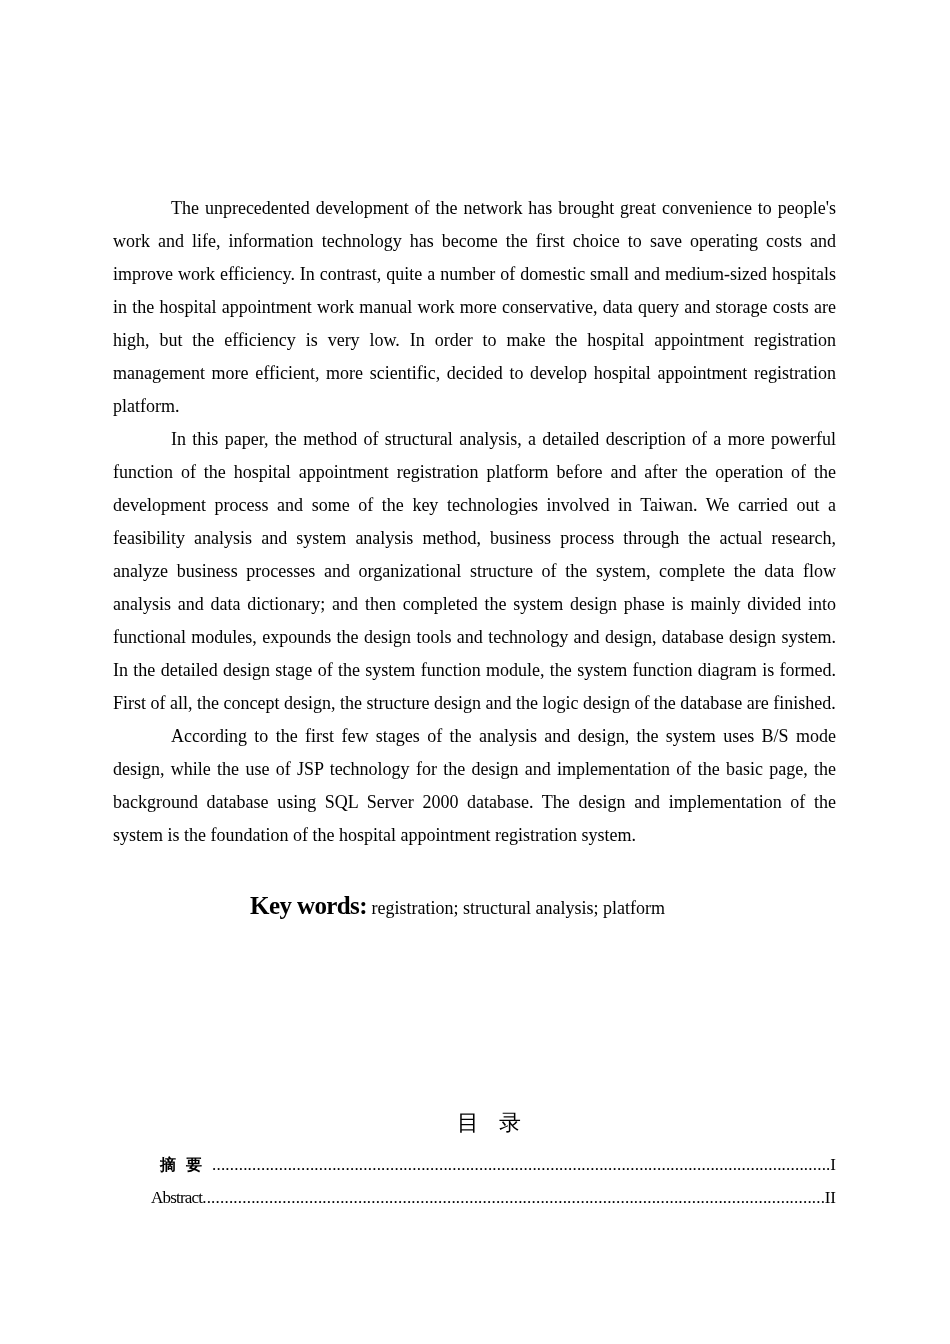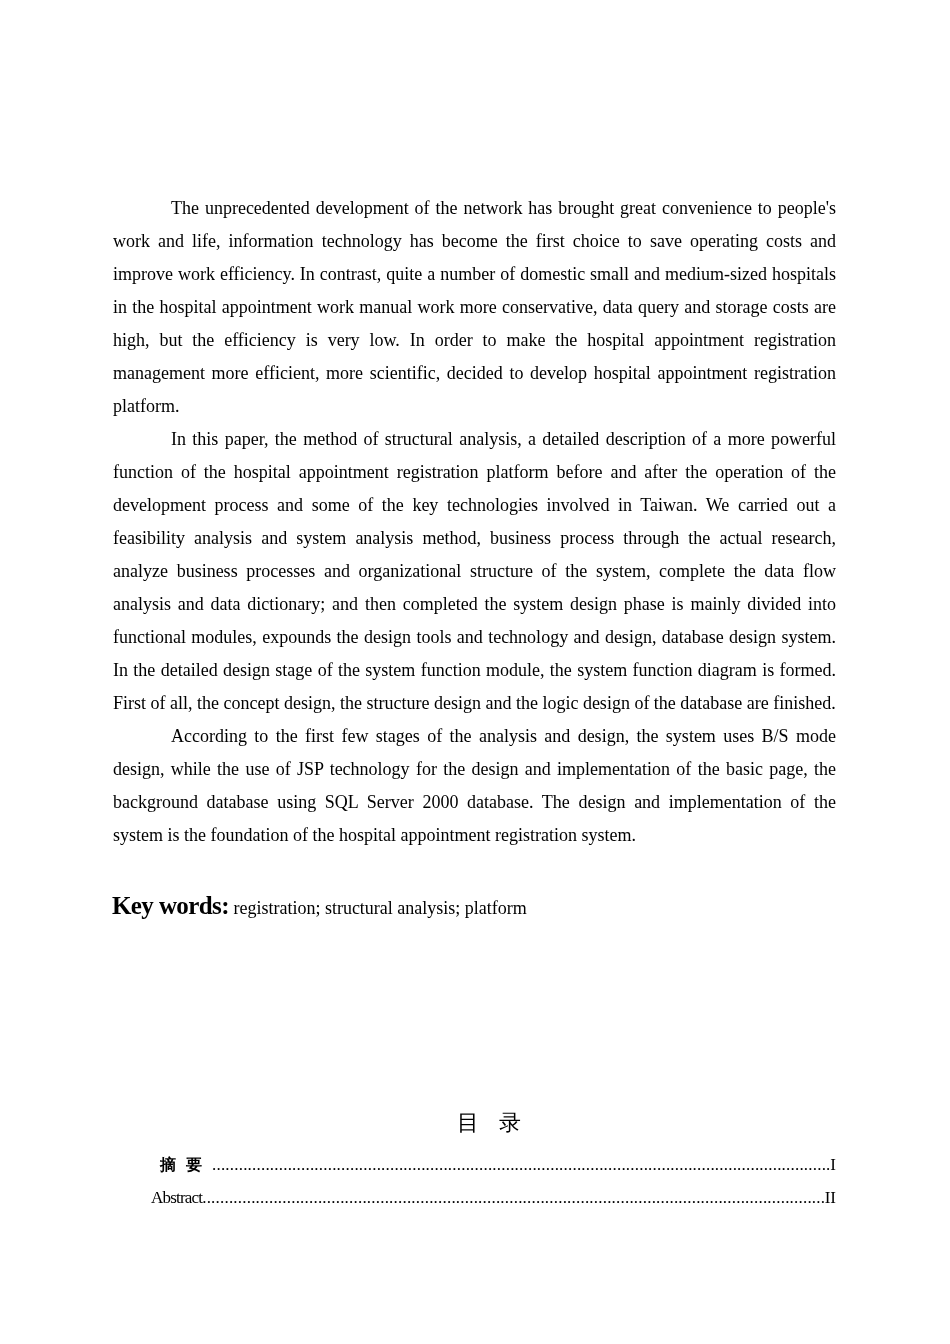--- a/index.html
+++ b/index.html
@@ -5,22 +5,22 @@
     html, body { margin: 0; padding: 0; background: #ffffff; }
     body { width: 950px; height: 1344px; position: relative; overflow: hidden; color: #000; }
     .page { position: absolute; left: 0; top: 0; width: 950px; height: 1344px; background: #fff; padding-left: 32px; }
     .abstract {
       position: absolute; left: 113px; top: 192px; width: 723px;
       font-family: "Liberation Serif", serif; font-size: 18px; line-height: 33px;
       text-align: justify;
     }
     .abstract p { margin: 0; text-indent: 58px; }
     .keywords {
-      position: absolute; left: 112px; top: 888px; width: 723px;
-      font-family: "Liberation Serif", serif; font-size: 18px; line-height: 36px;
+      position: absolute; left: 96px; top: 888px; width: 723px;
+      font-family: "Liberation Serif", serif; font-size: 18px; line-height: 36px; text-align: center;
     }
     .keywords .kw-label { font-weight: bold; font-size: 25px; letter-spacing: -0.6px; }
     .toc-title {
       position: absolute; left: 0; top: 1108px; width: 998px; text-align: center;
       font-family: "DejaVu Sans", sans-serif; font-size: 22px; letter-spacing: 20px;
     }
     .toc-entry {
       position: absolute; display: flex; align-items: flex-end;
       font-family: "Liberation Serif", serif; font-size: 17px; line-height: 24px;
     }

